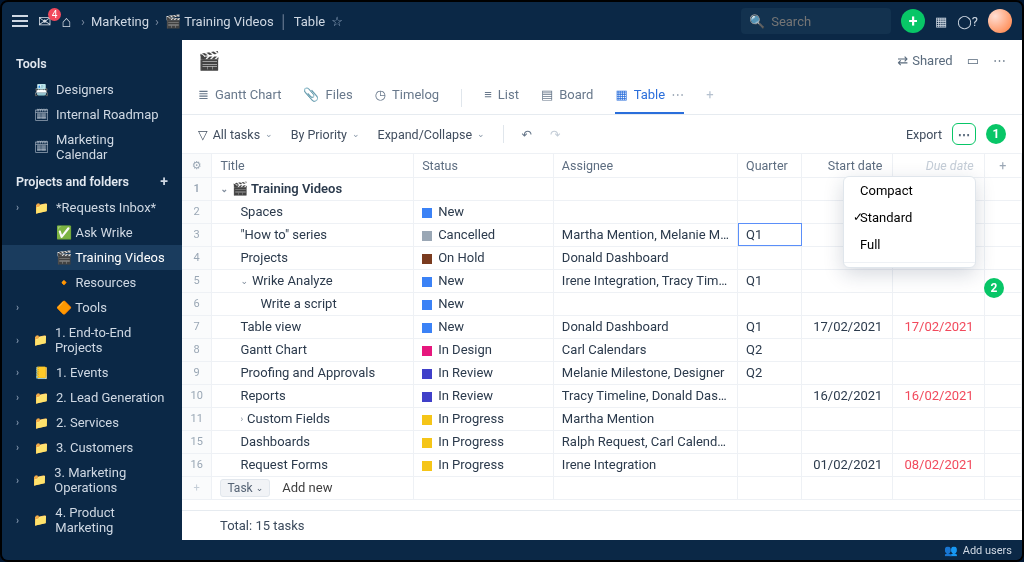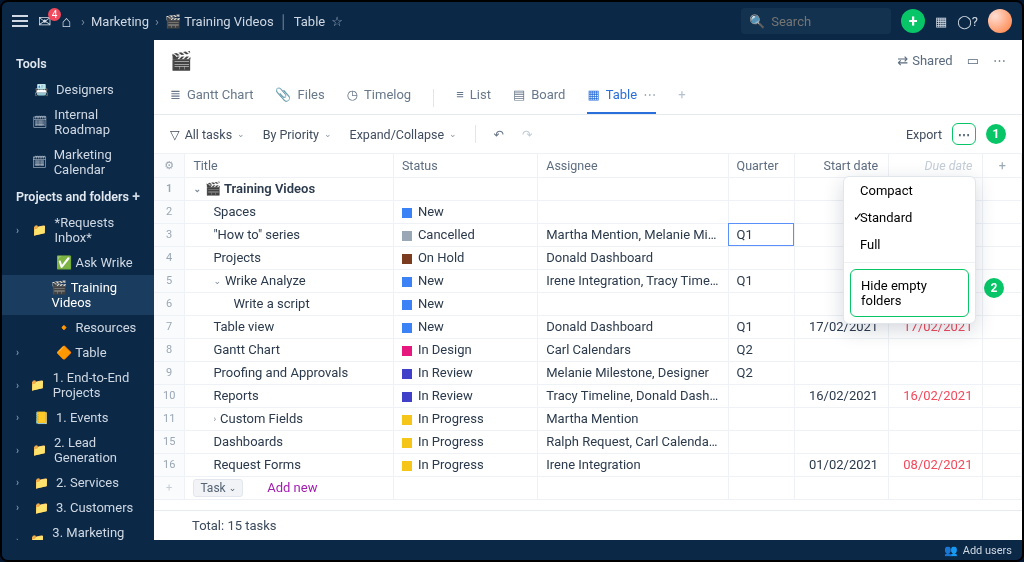--- a/index.html
+++ b/index.html
@@ -19,21 +19,21 @@
   .icon-hamburger { display:inline-block; width:16px; height:12px; position:relative; }
   .icon-hamburger::before, .icon-hamburger::after, .icon-hamburger span { content:""; position:absolute; left:0; right:0; height:2px; background:#cfd8e3; }
   .icon-hamburger::before { top:0; } .icon-hamburger span { top:5px; } .icon-hamburger::after { top:10px; }
   .envelope { position: relative; font-size:16px; }
   .envelope .badge { position:absolute; top:-4px; right:-10px; background:#f2495c; color:#fff; font-size:10px; border-radius:8px; padding:0 4px; line-height:13px; }
   .home-icon { font-size:16px; }
 
   .body { flex:1; display:flex; min-height:0; }
 
   
-  .sidebar { width: 152px; background:#0b2846; color:#cfd8e3; font-size:13px; padding: 10px 0 0 0; overflow-y:auto; }
+  .sidebar { width: 180px; background:#0b2846; color:#cfd8e3; font-size:13px; padding: 10px 0 0 0; overflow-y:auto; }
   .sidebar .section-title { padding: 6px 14px; font-size:12.5px; font-weight:600; color:#e3e9f1; display:flex; align-items:center; justify-content:space-between; }
   .sidebar .item { display:flex; align-items:center; gap:8px; padding:5px 14px; cursor:pointer; color:#cfd8e3; }
   .sidebar .item.active { background:#1a3c5e; color:#fff; }
   .sidebar .item .chev { width:10px; color:#94a7bd; font-size:10px; }
   .sidebar .item .folder-ico { width:14px; text-align:center; font-size:12px; }
   .sidebar .plus-small { color:#cfd8e3; font-size:14px; }
 
   
   .main { flex:1; background:#fff; display:flex; flex-direction:column; min-width:0; position:relative; }
   .main-header { padding: 10px 16px 4px 16px; display:flex; align-items:center; }
@@ -67,21 +67,21 @@
   .col-due { width:85px; text-align:right; padding-right:10px; }
   .col-add { width:36px; }
   .status-dot { display:inline-block; width:10px; height:10px; margin-right:6px; vertical-align:middle; }
   .title-cell { display:flex; align-items:center; height:100%; }
   .indent-1 { padding-left:20px;text-align:center; } .indent-2 { padding-left:40px; }
   .chev-sm { font-size:9px; color:#7d8a9a; margin-right:4px; }
   .tv-row td { font-weight:600; }
   td.highlight-cell { outline:1px solid #5b8ff9; outline-offset:-1px; }
   .due-red { color:#f2495c; }
   .task-chip { background:#f1f3f6; border:1px solid #e2e7ed; border-radius:3px; padding:1px 6px; font-size:12px; color:#556374; display:inline-flex; align-items:center; gap:3px; }
-  .addnew-link { color:#a21caf; margin-left:24px; }
+  .addnew-link { color:#404040; margin-left:12px; }
 
   .footer-total { position:absolute; bottom:0; left:0; right:0; border-top:1px solid #e6ebf0; padding:7px 38px; font-size:13px; color:#3b4a5c; background:#fff; }
 
   
   .dropdown { position:absolute; top:136px; right:46px; width:133px; background:#fff; border:1px solid #e0e6ec; border-radius:6px; box-shadow:0 6px 20px rgba(20,40,70,0.18); font-size:13px; z-index:50; }
   .dropdown .dd-header { color:#9aa7b5; font-style:italic; padding:8px 12px 6px 12px; font-size:12.5px; }
   .dropdown .dd-item { padding:6px 12px 6px 16px; position:relative; cursor:pointer; }
   .dropdown .dd-item .check { position:absolute; left:9px; top:6px; font-size:12px; }
   .dropdown .dd-sep { height:1px; background:#eef1f5; margin:4px 0; }
   .dropdown .dd-hide { margin:6px; padding:8px 10px; border:1.5px solid #08c667; border-radius:6px; text-align:left; }
@@ -165,21 +165,21 @@
             <span>🎬 Training Videos</span>
           </div>
           <div class="item">
             <span class="chev"></span>
             <span class="folder-ico"></span>
             <span>🔸 Resources</span>
           </div>
           <div class="item">
             <span class="chev">›</span>
             <span class="folder-ico"></span>
-            <span>🔶 Table</span>
+            <span>🔶 Tools</span>
           </div>
           <div class="item">
             <span class="chev">›</span>
             <span class="folder-ico">📁</span>
             <span>1. End-to-End Projects</span>
           </div>
           <div class="item">
             <span class="chev">›</span>
             <span class="folder-ico">📒</span>
             <span>1. Events</span>
@@ -491,21 +491,20 @@
             </tbody>
         </table>
         <div class="footer-total">Total: 15 tasks</div>
       </div>
 
       <div class="dropdown">
         <div class="dd-item">Compact</div>
         <div class="dd-item"><span class="check">✓</span><span>Standard</span></div>
         <div class="dd-item">Full</div>
         <div class="dd-sep"></div>
-        <div class="dd-hide">Hide empty folders</div>
       </div>
       <div class="callout callout2">2</div>
     </div>
   </div>
 
   <div class="bottombar">
     <span>👥</span>
     <span>Add users</span>
   </div>
 </div>

